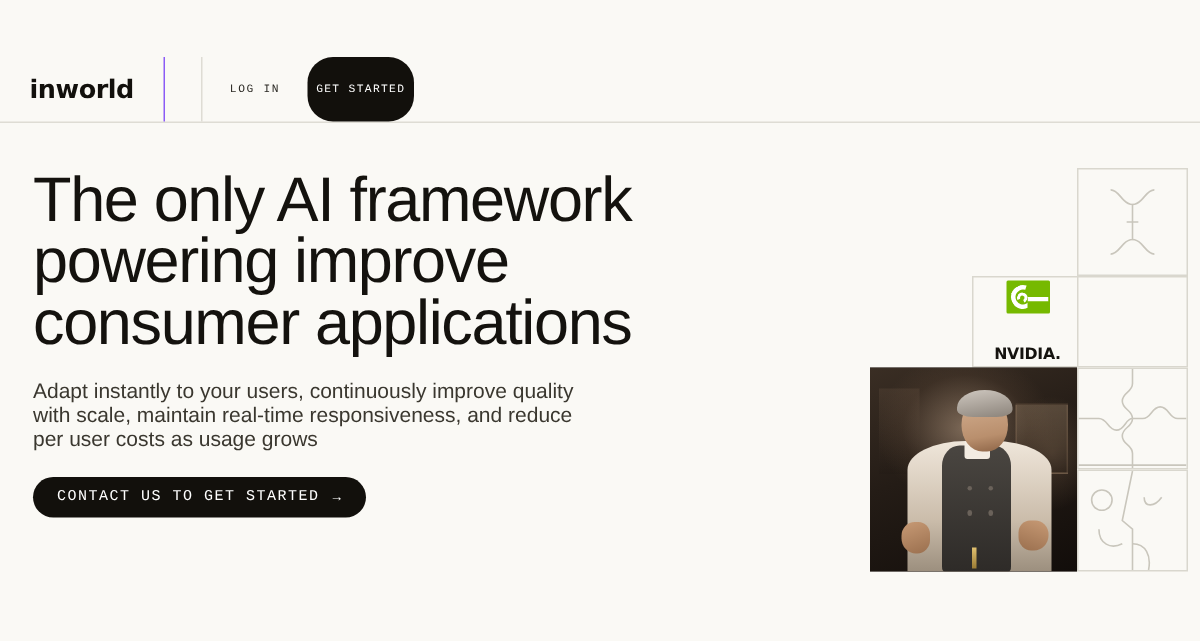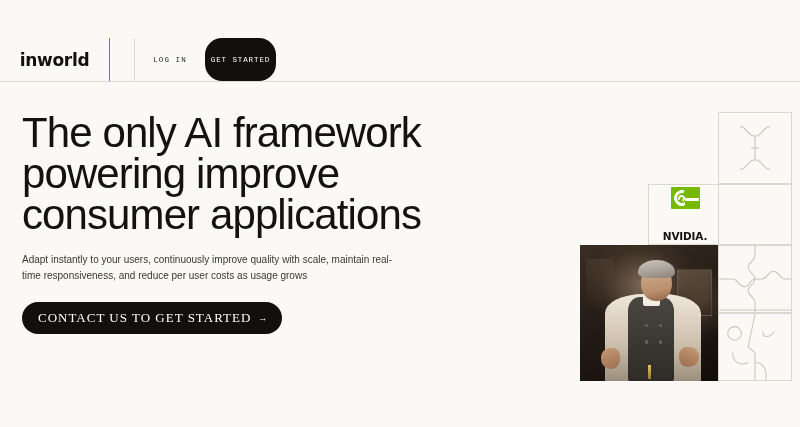--- a/index.html
+++ b/index.html
@@ -60,30 +60,30 @@
 
   
   .hero { position:absolute; left:22px; top:112px; width:400px; }
   .headline {
     font-family:"Liberation Sans", sans-serif;
     font-size:42px; line-height:41px; font-weight:400;
     color:#14120e; letter-spacing:-0.9px;
   }
   .subtext {
     margin-top:17px; width:372px;
-    font-size:10px; line-height:16px; color:#3a372f;
+    font-size:14px; line-height:16px; color:#3a372f;
   }
   .cta {
     margin-top:18px; display:inline-flex; align-items:center; gap:7px;
     background:#12100c; color:#fff; border-radius:40px;
     padding:8px 15px 8px 16px; cursor:pointer;
   }
   .cta-label {
-    font-family:Liberation Serif, serif;
-    font-size:13px; letter-spacing:1px; white-space:nowrap;
+    font-family:Liberation Mono, monospace;
+    font-size:10px; letter-spacing:1px; white-space:nowrap;
   }
   .cta-arrow { font-size:9px; line-height:1; }
 
   
   .visual { position:absolute; left:580px; top:112px; width:212px; height:270px; }
   .cell { position:absolute; border:1px solid #d9d7ce; background:#faf9f5; }
 
   .cell-ibeam   { left:138px; top:0px;   width:74px;  height:72px; }
   .cell-nvidia  { left:68px;  top:72px;  width:74px;  height:61px; }
   .cell-nv-r    { left:138px; top:72px;  width:74px;  height:61px; }

